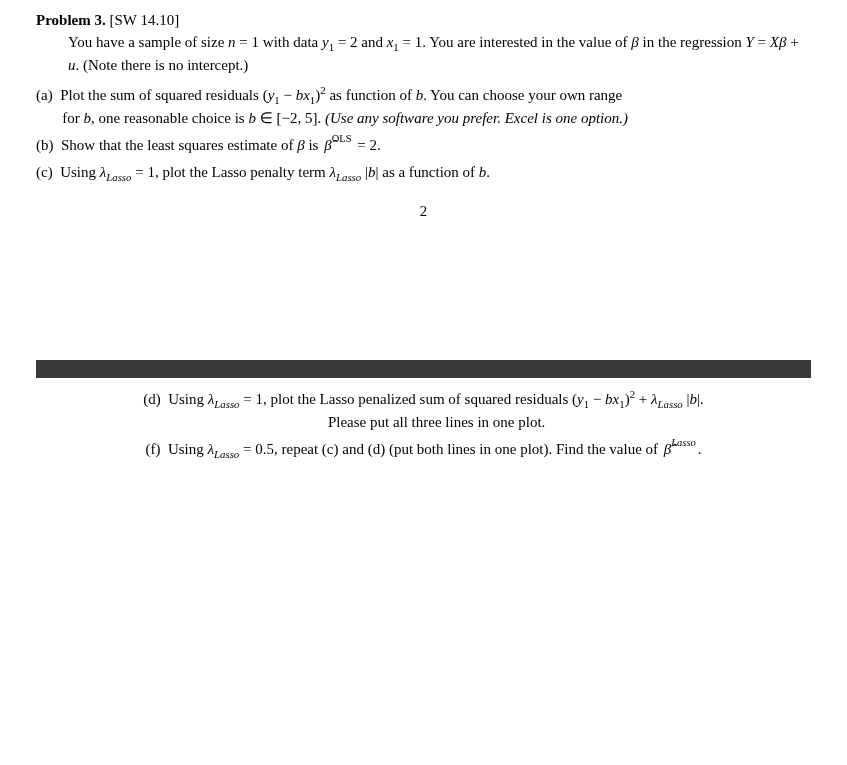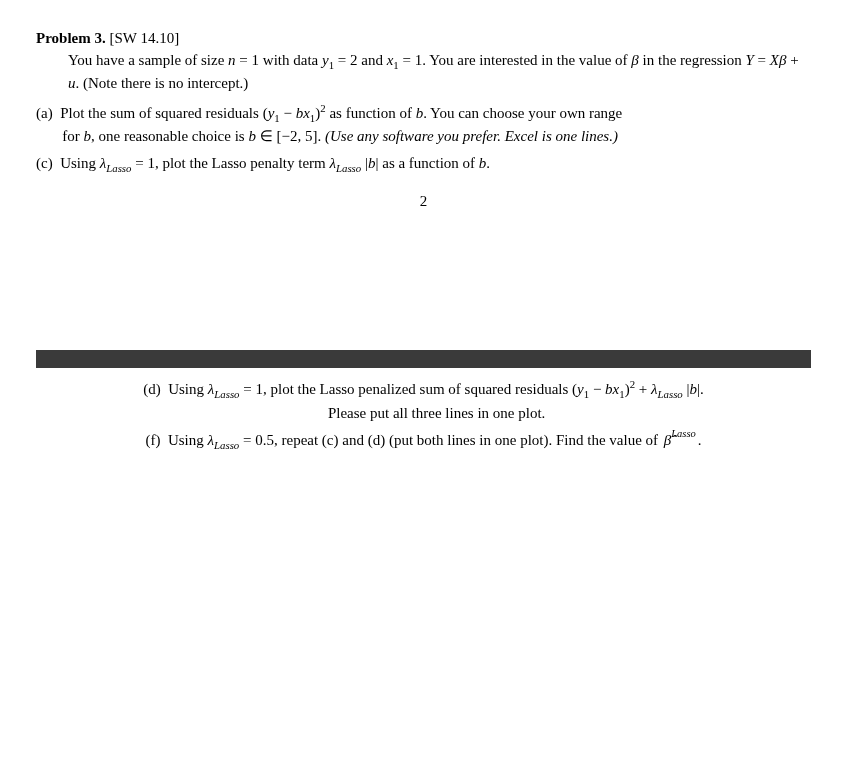--- a/index.html
+++ b/index.html
@@ -5,21 +5,21 @@
     * { margin: 0; padding: 0; box-sizing: border-box; }
     body {
       background: #fff;
       font-family: "Times New Roman", Times, serif;
       font-size: 15px;
       color: #000;
       width: 847px;
       min-height: 765px;
     }
     .page {
-      padding: 30px 36px 18px 36px;
+      padding: 12px 36px 18px 36px;
     }
     .intro-text {
       margin-left: 32px;
       margin-bottom: 6px;
       line-height: 1.55;
     }
     .part {
       margin-top: 4px;
       line-height: 1.55;
     }
@@ -56,23 +56,30 @@
     <span style="font-weight:bold;">Problem 3.</span>
     <span> [SW 14.10]</span>
   </div>
 
   <div class="intro-text">
     You have a sample of size <span class="math">n</span> = 1 with data <span class="math">y</span><sub>1</sub> = 2 and <span class="math">x</span><sub>1</sub> = 1. You are interested in the value of <span class="math">β</span> in the regression <span class="math">Y</span> = <span class="math">Xβ</span> + <span class="math">u</span>. (Note there is no intercept.)
   </div>
 
   <div class="part">
     <span>(a)</span>&nbsp;&nbsp;Plot the sum of squared residuals (<span class="math">y</span><sub>1</sub> − <span class="math">bx</span><sub>1</sub>)<sup>2</sup> as function of <span class="math">b</span>. You can choose your own range<br>
-    &nbsp;&nbsp;&nbsp;&nbsp;&nbsp;&nbsp;&nbsp;for <span class="math">b</span>, one reasonable choice is <span class="math">b</span> ∈ [−2, 5]. <span class="italic">(Use any software you prefer. Excel is one lines.)</span>
+    &nbsp;&nbsp;&nbsp;&nbsp;&nbsp;&nbsp;&nbsp;for <span class="math">b</span>, one reasonable choice is <span class="math">b</span> ∈ [−2, 5]. <span class="italic">(Use any software you prefer. Excel is one option.)</span>
   </div>
 
+  <div class="part">
+    <span>(b)</span>&nbsp;&nbsp;Show that the least squares estimate of <span class="math">β</span> is
+    <span style="display:inline-block; position:relative; margin: 0 2px;">
+      <span style="font-style:italic;">β̂</span><sup style="font-style:normal; font-size:0.7em; vertical-align:super; position:relative; top:-2px;">OLS</sup>
+    </span>
+    = 2.
+  </div>
 
   <div class="part">
     <span>(c)</span>&nbsp;&nbsp;Using <span class="math">λ</span><sub><span class="math" style="font-style:italic;">Lasso</span></sub> = 1, plot the Lasso penalty term <span class="math">λ</span><sub><span style="font-style:italic;">Lasso</span></sub> |<span class="math">b</span>| as a function of <span class="math">b</span>.
   </div>
 
   <div class="page-number">2</div>
 
   <div style="height: 120px;"></div>
 
   <div class="dark-bar"></div>

